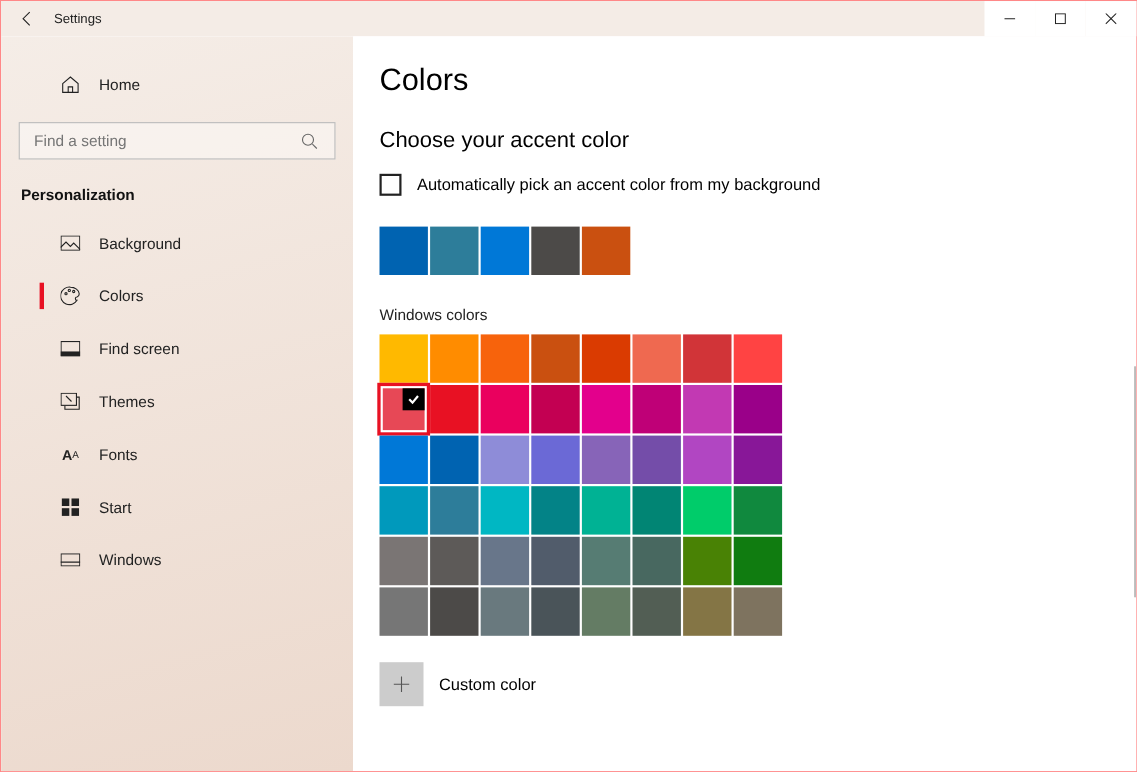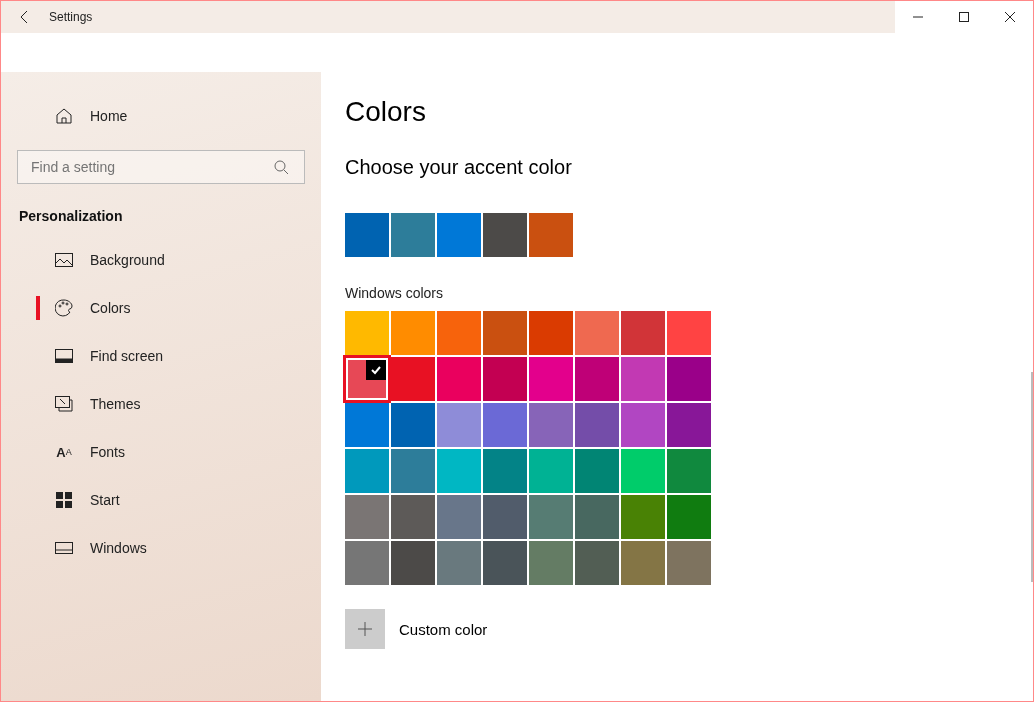--- a/index.html
+++ b/index.html
@@ -1,19 +1,19 @@
 <!DOCTYPE html>
 <html><head>
 <meta charset="utf-8">
 <style>
   * { box-sizing: border-box; margin: 0; padding: 0; font-family: "Segoe UI", sans-serif; }
   html, body { width: 1034px; height: 702px; overflow: hidden; }
   .window {
     width: 1034px; height: 702px; border: 1px solid #f88; position: relative;
-    display: flex; flex-direction: column; background: #fff; gap: 39px;
+    display: flex; flex-direction: column; background: #fff;
   }
   .titlebar {
     height: 32px; display: flex; align-items: center; background: #f4ece6;
   }
   .titlebar .back {
     width: 48px; height: 32px; display: flex; align-items: center; justify-content: center;
     cursor: pointer;
   }
   .titlebar .title { font-size: 12px; color: #222; }
   .titlebar .spacer { flex: 1; }
@@ -45,21 +45,21 @@
   .search-box input {
     border:none; background:transparent; outline:none; font-size:14px; width: 240px; color:#555;
   }
   .section-header {
     font-weight:600; font-size:14px; padding: 24px 0 12px 18px; color:#111;
   }
   .content {
     flex:1; background:#fff; padding: 24px 24px 24px 24px; overflow-y:auto; position:relative;
   }
   .content h1 { font-size: 28px; font-weight: 400; margin-bottom: 28px; }
-  .content h2 { font-size: 20px; font-weight: 400; margin-bottom: 34px; }
+  .content h2 { font-size: 20px; font-weight: 400; margin-bottom: 18px; }
   .checkbox-row { display:flex; align-items:center; gap:14px; margin-bottom: 28px; }
   .checkbox-box { width:20px; height:20px; border:2px solid #222; cursor:pointer; }
   .label-sm { font-size:14px; color:#222; margin-bottom:10px; }
   .swatch-row { display:flex; gap:2px; margin-bottom: 28px; flex-wrap:wrap; }
   .swatch { width:44px; height:44px; cursor:pointer; position:relative; }
   .grid { display:grid; grid-template-columns: repeat(8,44px); gap:2px; margin-bottom: 24px; }
   .swatch.selected { outline: 3px solid #e81123; outline-offset:-1px; border:3px solid #fff; }
   .swatch .check {
     position:absolute; top:0; right:0; width:20px; height:20px; background:#000;
     display:flex; align-items:center; justify-content:center;
@@ -191,20 +191,24 @@
             </svg>
         </span>
         <span>Windows</span>
       </div>
     </div>
 
     <div class="content">
       <h1>Colors</h1>
       <h2>Choose your accent color</h2>
 
+      <div class="checkbox-row">
+        <div class="checkbox-box"></div>
+        <span style="font-size:15px;">Automatically pick an accent color from my background</span>
+      </div>
 
       <div class="swatch-row" id="recent-row">
           <div class="swatch" style="background: rgb(0, 99, 177);"></div>
           <div class="swatch" style="background: rgb(45, 125, 154);"></div>
           <div class="swatch" style="background: rgb(0, 120, 215);"></div>
           <div class="swatch" style="background: rgb(76, 74, 72);"></div>
           <div class="swatch" style="background: rgb(202, 80, 16);"></div>
         </div>
 
       <div class="label-sm">Windows colors</div>

